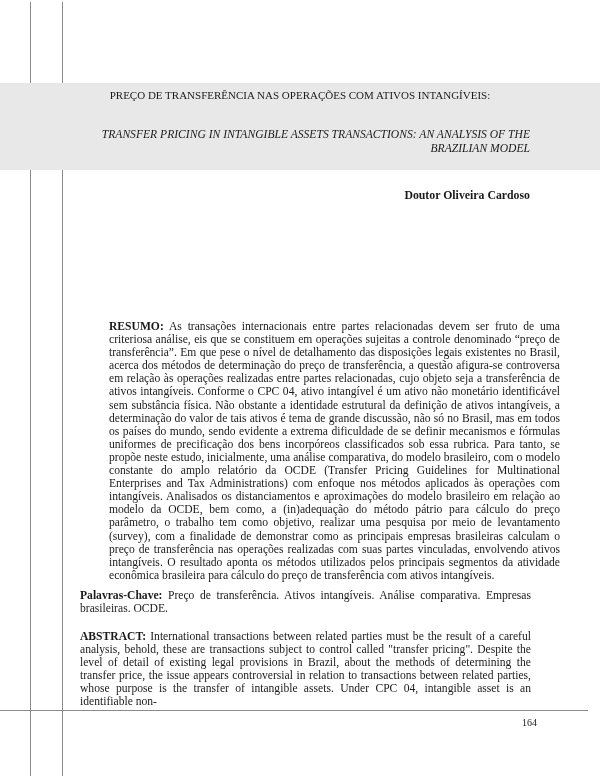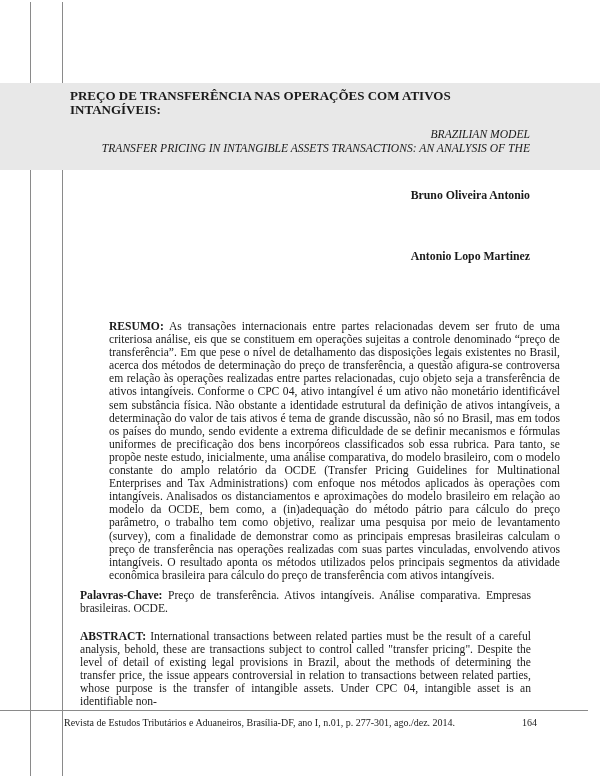--- a/index.html
+++ b/index.html
@@ -11,21 +11,21 @@
   .vline { position:absolute; width:1px; background:#8a8a8a; }
   .vline.a { left:30px; top:2px; height:774px; }
   .vline.b { left:62px; top:2px; height:774px; }
   .hline { position:absolute; left:0; top:710px; width:588px; height:1px; background:#8a8a8a; }
   .band {
     position:absolute; left:0; top:83px; width:600px; height:87px;
     background:#e8e8e8;
   }
   .title {
     position:absolute; right:70px; top:89px; width:460px;
-    text-align:left; font-weight:bold; font-size:13px; line-height:13.5px;
+    text-align:center; font-weight:normal; font-size:11px; line-height:13.5px;
   }
   .subtitle {
     position:absolute; right:70px; top:128px; width:460px;
     text-align:right; font-style:italic; font-size:11.6px; line-height:13.5px;
   }
   .author { position:absolute; right:70px; width:300px; text-align:right; }
   .author .name { font-weight:bold; font-size:11.8px; line-height:14px; }
   .author .aff { font-size:10.2px; line-height:11.8px; }
   .author.a1 { top:188px; }
   .author.a2 { top:249px; }
@@ -49,45 +49,43 @@
 <div class="vline a"></div>
 <div class="vline b"></div>
 
 <div class="band"></div>
 
 <div class="title">
   <div>PREÇO DE TRANSFERÊNCIA NAS OPERAÇÕES COM ATIVOS INTANGÍVEIS:</div>
 </div>
 
 <div class="subtitle">
+  <div>TRANSFER PRICING IN INTANGIBLE ASSETS TRANSACTIONS: AN ANALYSIS OF THE</div>
   <div>BRAZILIAN MODEL</div>
-  <div>TRANSFER PRICING IN INTANGIBLE ASSETS TRANSACTIONS: AN ANALYSIS OF THE</div>
 </div>
 
 <div class="author a1">
-  <div class="name">Bruno Oliveira Antonio</div>
+  <div class="name">Doutor Oliveira Cardoso</div>
 </div>
 
 <div class="author a2">
-  <div class="name">Antonio Lopo Martinez</div>
 </div>
 
 <div class="body-block resumo">
   <span class="label">RESUMO:</span>
   <span>As transações internacionais entre partes relacionadas devem ser fruto de uma criteriosa análise, eis que se constituem em operações sujeitas a controle denominado “preço de transferência”. Em que pese o nível de detalhamento das disposições legais existentes no Brasil, acerca dos métodos de determinação do preço de transferência, a questão afigura-se controversa em relação às operações realizadas entre partes relacionadas, cujo objeto seja a transferência de ativos intangíveis. Conforme o CPC 04, ativo intangível é um ativo não monetário identificável sem substância física. Não obstante a identidade estrutural da definição de ativos intangíveis, a determinação do valor de tais ativos é tema de grande discussão, não só no Brasil, mas em todos os países do mundo, sendo evidente a extrema dificuldade de se definir mecanismos e fórmulas uniformes de precificação dos bens incorpóreos classificados sob essa rubrica. Para tanto, se propõe neste estudo, inicialmente, uma análise comparativa, do modelo brasileiro, com o modelo constante do amplo relatório da OCDE (Transfer Pricing Guidelines for Multinational Enterprises and Tax Administrations) com enfoque nos métodos aplicados às operações com intangíveis. Analisados os distanciamentos e aproximações do modelo brasileiro em relação ao modelo da OCDE, bem como, a (in)adequação do método pátrio para cálculo do preço parâmetro, o trabalho tem como objetivo, realizar uma pesquisa por meio de levantamento (survey), com a finalidade de demonstrar como as principais empresas brasileiras calculam o preço de transferência nas operações realizadas com suas partes vinculadas, envolvendo ativos intangíveis. O resultado aponta os métodos utilizados pelos principais segmentos da atividade econômica brasileira para cálculo do preço de transferência com ativos intangíveis.</span>
 </div>
 
 <div class="body-block keywords">
   <span class="label">Palavras-Chave:</span>
   <span>Preço de transferência. Ativos intangíveis. Análise comparativa. Empresas brasileiras. OCDE.</span>
 </div>
 
 <div class="body-block abstract">
   <span class="label">ABSTRACT:</span>
   <span>International transactions between related parties must be the result of a careful analysis, behold, these are transactions subject to control called "transfer pricing". Despite the level of detail of existing legal provisions in Brazil, about the methods of determining the transfer price, the issue appears controversial in relation to transactions between related parties, whose purpose is the transfer of intangible assets. Under CPC 04, intangible asset is an identifiable non-</span>
 </div>
 
 <div class="hline"></div>
 
 <div class="footer">
-  <span>Revista de Estudos Tributários e Aduaneiros, Brasília-DF, ano I, n.01, p. 277-301, ago./dez. 2014.</span>
   <span class="page">164</span>
 </div>
 
 </body></html>

